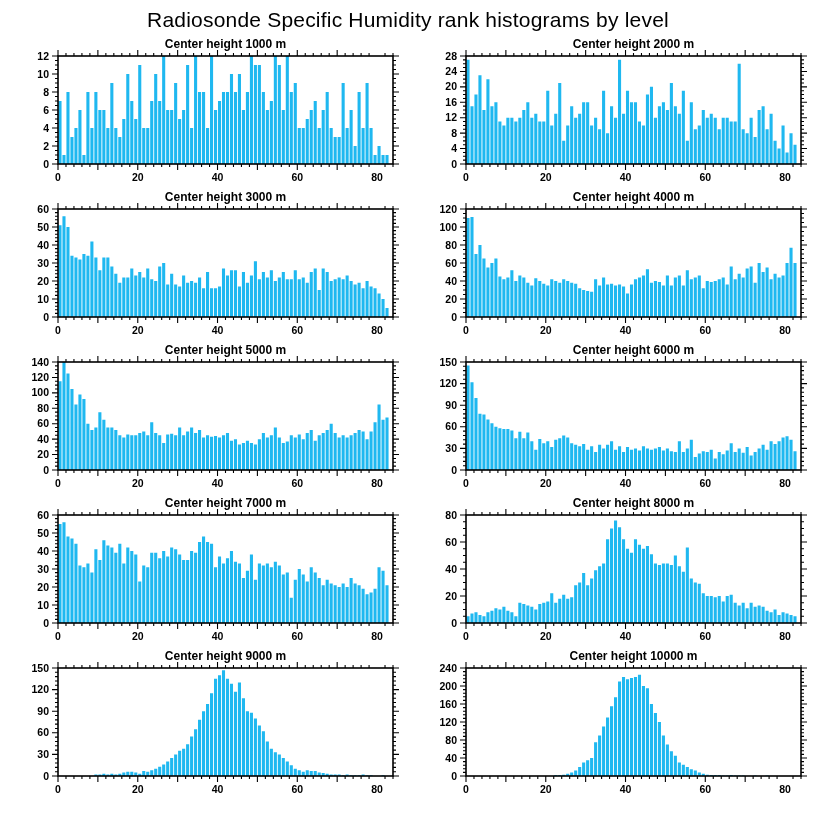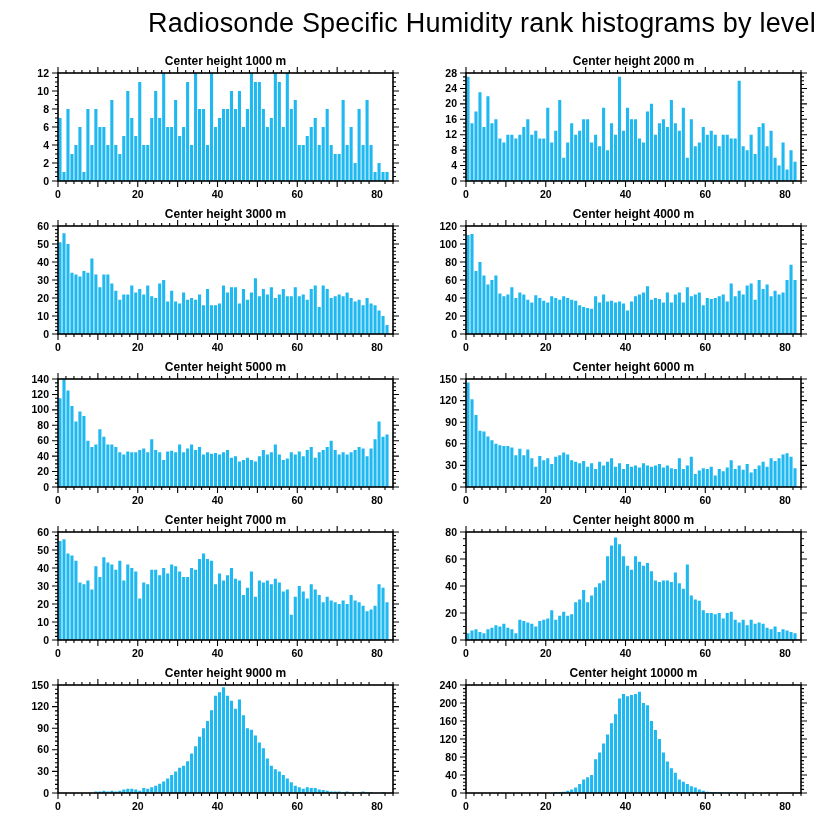--- a/index.html
+++ b/index.html
@@ -1,18 +1,18 @@
 <!DOCTYPE html>
 <html><head>
 <meta charset="utf-8">
 <style>
   html,body{margin:0;padding:0;background:#ffffff;}
   body{width:816px;height:824px;font-family:"Liberation Sans",sans-serif;overflow:hidden;}
-  .main-title{text-align:right;font-size:27px;color:#000;padding:8px 0 0 0;letter-spacing:0.2px;}
-  #panels{display:grid;grid-template-columns:408px 408px;margin-top:12px;}
+  .main-title{text-align:center;font-size:21px;color:#000;padding:8px 0 0 0;letter-spacing:0.2px;}
+  #panels{display:grid;grid-template-columns:408px 408px;margin-top:2px;}
   .panel{width:408px;height:153px;}
   svg text{font-family:"Liberation Sans",sans-serif;fill:#000;}
   .pt{font-size:12px;font-weight:bold;}
   .tl{font-size:10.5px;font-weight:bold;}
 </style>
 </head>
 <body>
 
 <div class="main-title">Radiosonde Specific Humidity rank histograms by level</div>
 <div id="panels">

